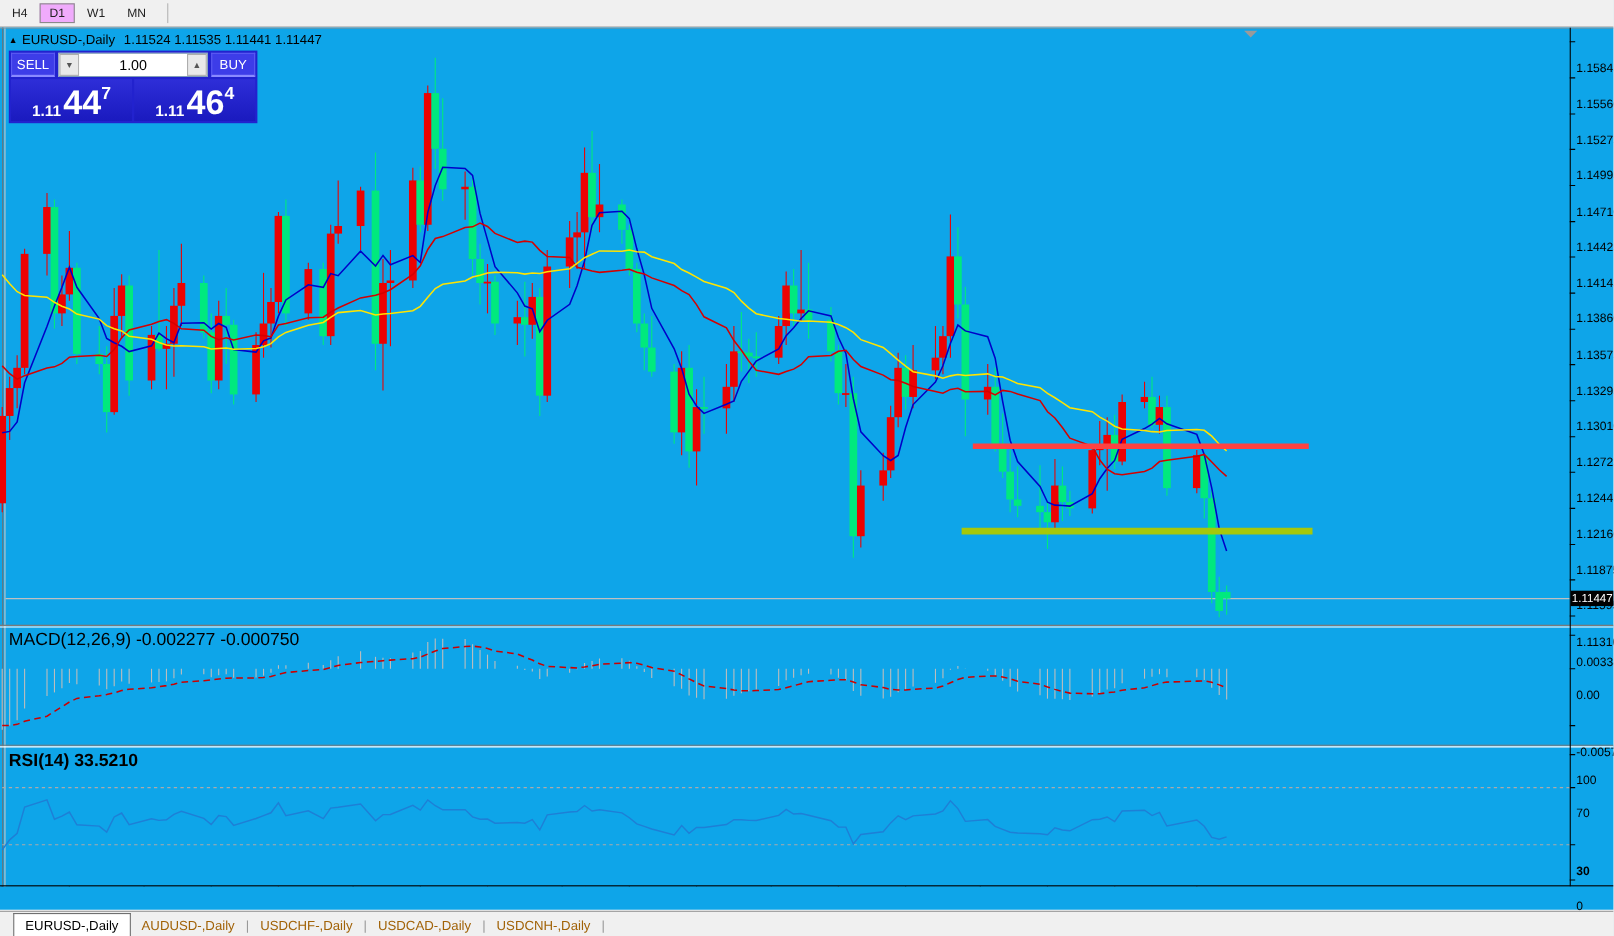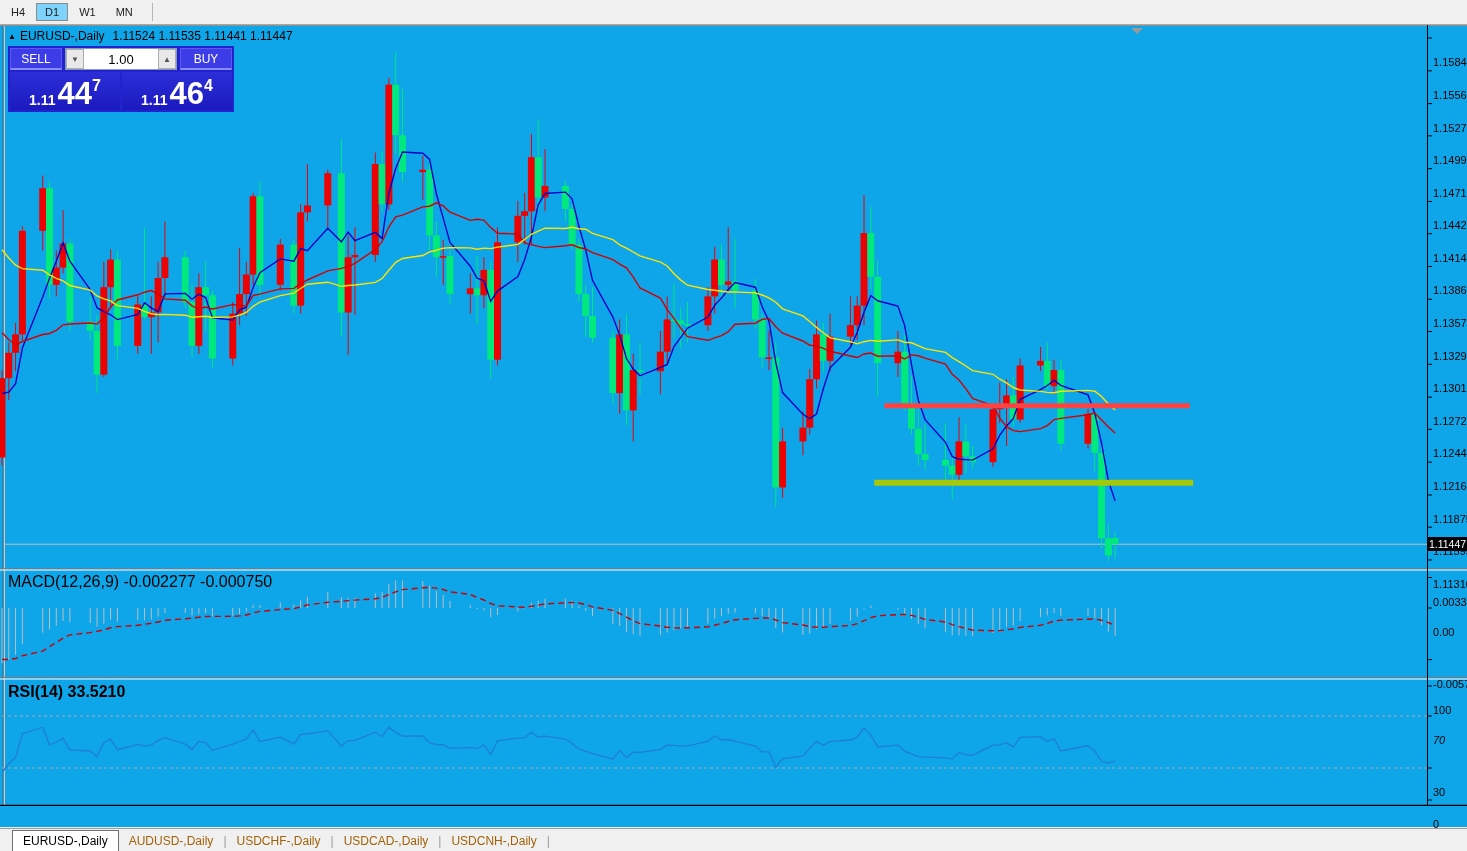--- a/index.html
+++ b/index.html
@@ -1,33 +1,33 @@
 <!DOCTYPE html>
 <html><head>
 <meta charset="utf-8">
 <style>
   html,body{margin:0;padding:0;background:#f0f0f0;font-family:"Liberation Sans",sans-serif;}
   #app{position:relative;width:1467px;height:851px;background:#f0f0f0;overflow:hidden;}
   
   #toolbar{position:absolute;left:0;top:0;width:1467px;height:24px;background:#f0f0f0;border-bottom:1px solid #a8a8a8;display:flex;align-items:center;}
   .tf-btn{font-size:11px;color:#222;padding:2px 8px;margin-left:2px;border:1px solid transparent;cursor:default;}
-  .tf-btn.active{background:#7dd3fc;border:1px solid #8a8a8a;text-align:center;}
+  .tf-btn.active{background:#f0abfc;border:1px solid #8a8a8a;text-align:center;}
   .tb-divider{width:1px;height:18px;background:#b5b5b5;margin-left:10px;}
   
   #chartwin{position:absolute;left:0;top:25px;width:1467px;height:802px;background:#0ea5e9;}
   #chartwin .left-edge{position:absolute;left:2px;top:0;width:1px;height:781px;background:#707070;}
   #chartwin .left-edge2{position:absolute;left:4px;top:0;width:1px;height:781px;background:#c8c8c8;}
   #chart-svg{position:absolute;left:0;top:0;}
   #chart-title{position:absolute;left:8px;top:4px;font-size:12px;color:#000;}
   #chart-title .tri{font-size:8px;vertical-align:1px;margin-right:4px;color:#000;}
   #chart-title .ohlc{margin-left:8px;}
   
   #trade-panel{position:absolute;left:8px;top:21px;width:226px;background:#2222CE;padding:2px;box-sizing:border-box;}
   #tp-row1{display:flex;align-items:stretch;height:22px;}
-  .tp-btn{width:52px;background:#3D3DE8;border:1px solid #5a5af2;color:#fff;font-size:12px;display:flex;align-items:center;justify-content:center;box-sizing:border-box;border-bottom:2px solid #8a8aff;}
+  .tp-btn{width:40px;background:#3D3DE8;border:1px solid #5a5af2;color:#fff;font-size:12px;display:flex;align-items:center;justify-content:center;box-sizing:border-box;border-bottom:2px solid #8a8aff;}
   #tp-spinner{flex:1;display:flex;margin:0 3px;background:#fff;border:1px solid #7f9db9;box-sizing:border-box;}
   .sp-btn{width:18px;background:#e9e9e9;border:1px solid #adadad;font-size:8px;color:#555;display:flex;align-items:center;justify-content:center;box-sizing:border-box;}
   #tp-volume{flex:1;border:none;outline:none;text-align:center;font-size:13px;font-family:"Liberation Sans",sans-serif;color:#000;width:60px;background:#fff;}
   #tp-row2{display:flex;margin-top:2px;}
   .tp-price{width:110px;height:38px;background:linear-gradient(#2e2ed8,#1a1abf);color:#fff;display:flex;align-items:flex-end;justify-content:center;padding-bottom:3px;box-sizing:border-box;}
   .tp-price:first-child{margin-right:2px;}
   .tp-prefix{font-size:14px;font-weight:700;line-height:1;margin-right:2px;}
   .tp-big{font-size:31px;font-weight:700;line-height:0.85;}
   .tp-sup{font-size:16px;font-weight:700;position:relative;top:-12px;}
   
@@ -554,22 +554,22 @@
         <div class="ax-label" style="top: 390.112px;">1.12725</div>
         <div class="ax-label" style="top: 422.34px;">1.12445</div>
         <div class="ax-label" style="top: 455.144px;">1.12160</div>
         <div class="ax-label" style="top: 487.947px;">1.11875</div>
         <div class="ax-label" style="top: 520.175px;">1.11595</div>
         <div class="ax-label" style="top: 552.979px;">1.11310</div>
         <div class="ax-label" style="top: 570.526px;">0.003386</div>
         <div class="ax-label" style="top: 601px;">0.00</div>
         <div class="ax-label" style="top: 652.633px;">-0.005737</div>
         <div class="ax-label" style="top: 679px;">100</div>
-        <div class="ax-label" style="top: 709px; font-style: italic;">70</div>
-        <div class="ax-label" style="top: 761px;">30</div>
+        <div class="ax-label" style="top: 709px;">70</div>
+        <div class="ax-label" style="top: 761px; font-weight: bold;">30</div>
         <div class="ax-label" style="top: 793px;">0</div>
       </div>
     <div id="price-tag" style="top: 512.21px;">1.11447</div>
 
     <div class="pane-label" style="top:548px;">
       <span>MACD(12,26,9)</span> <span>-0.002277 -0.000750</span>
     </div>
     <div class="pane-label" style="top:658px;font-weight:bold;">
       <span>RSI(14)</span> <span>33.5210</span>
     </div>

